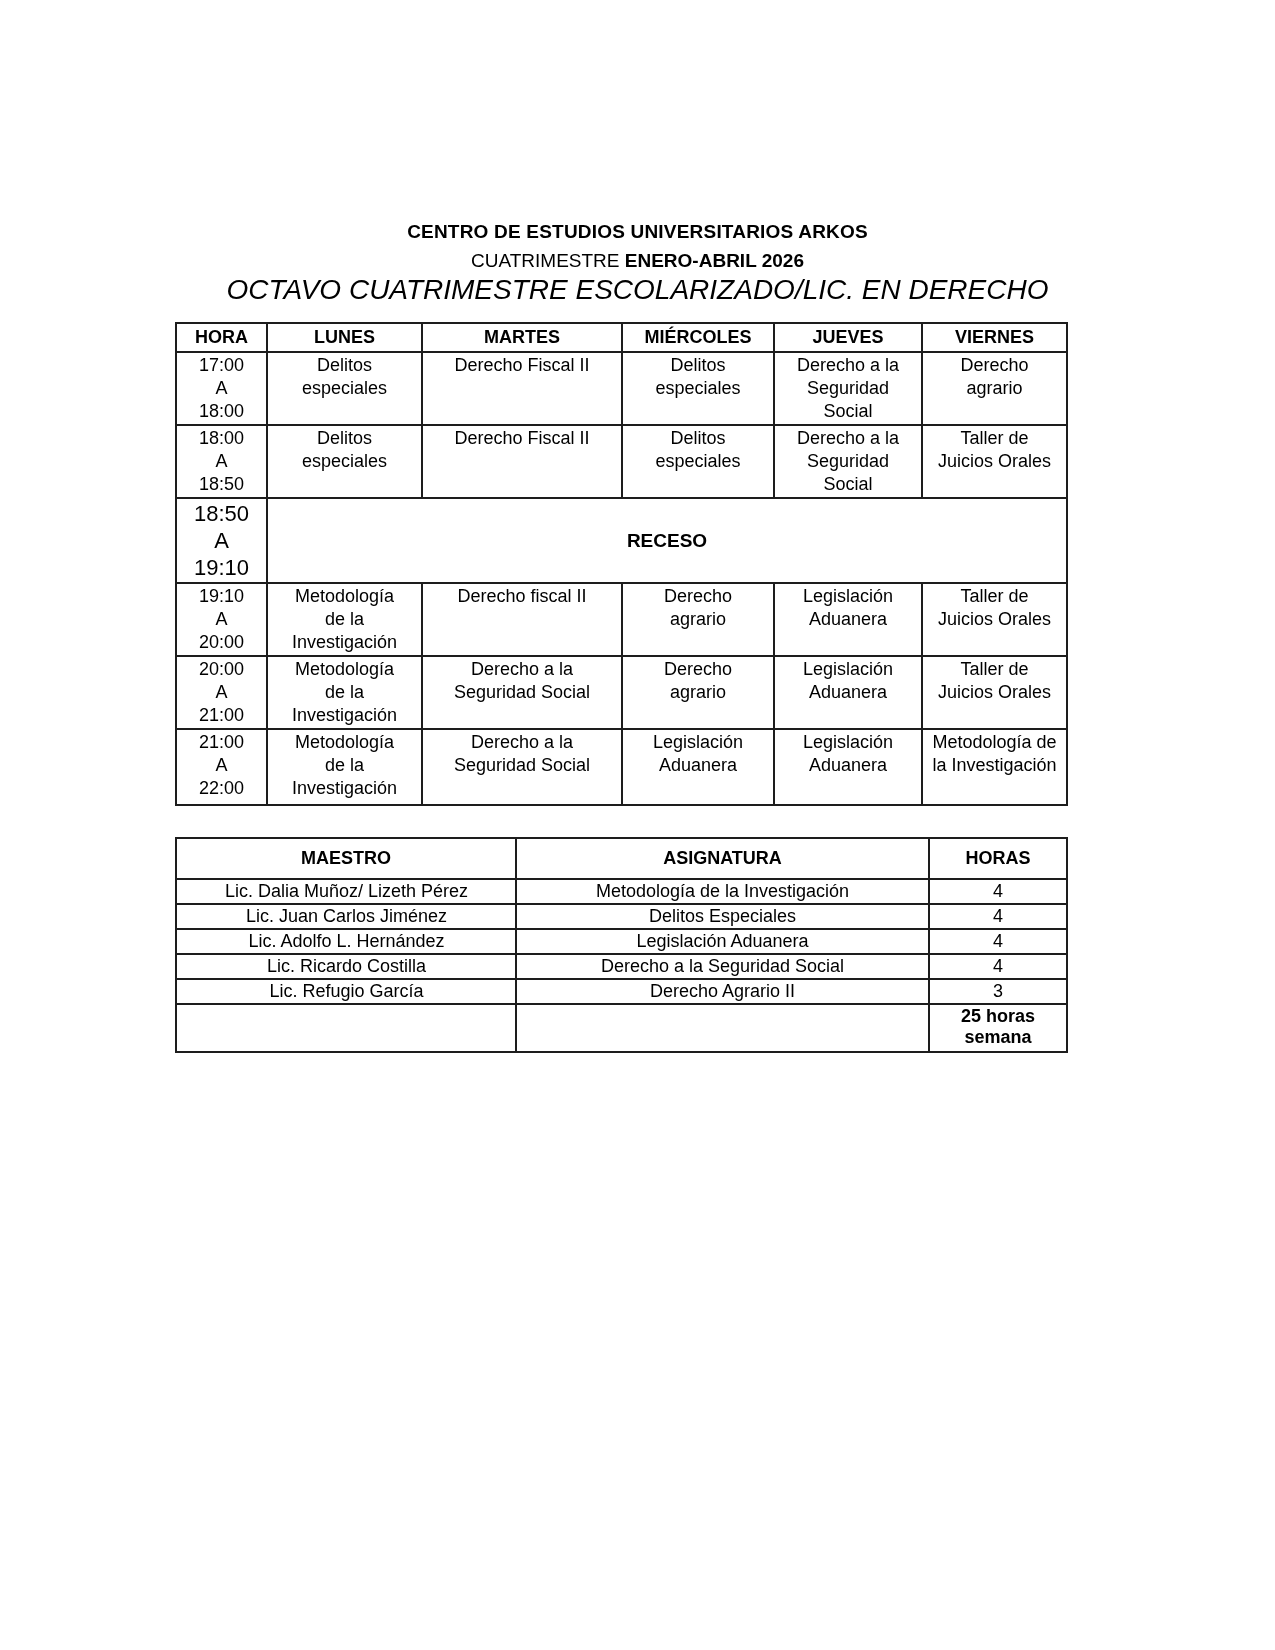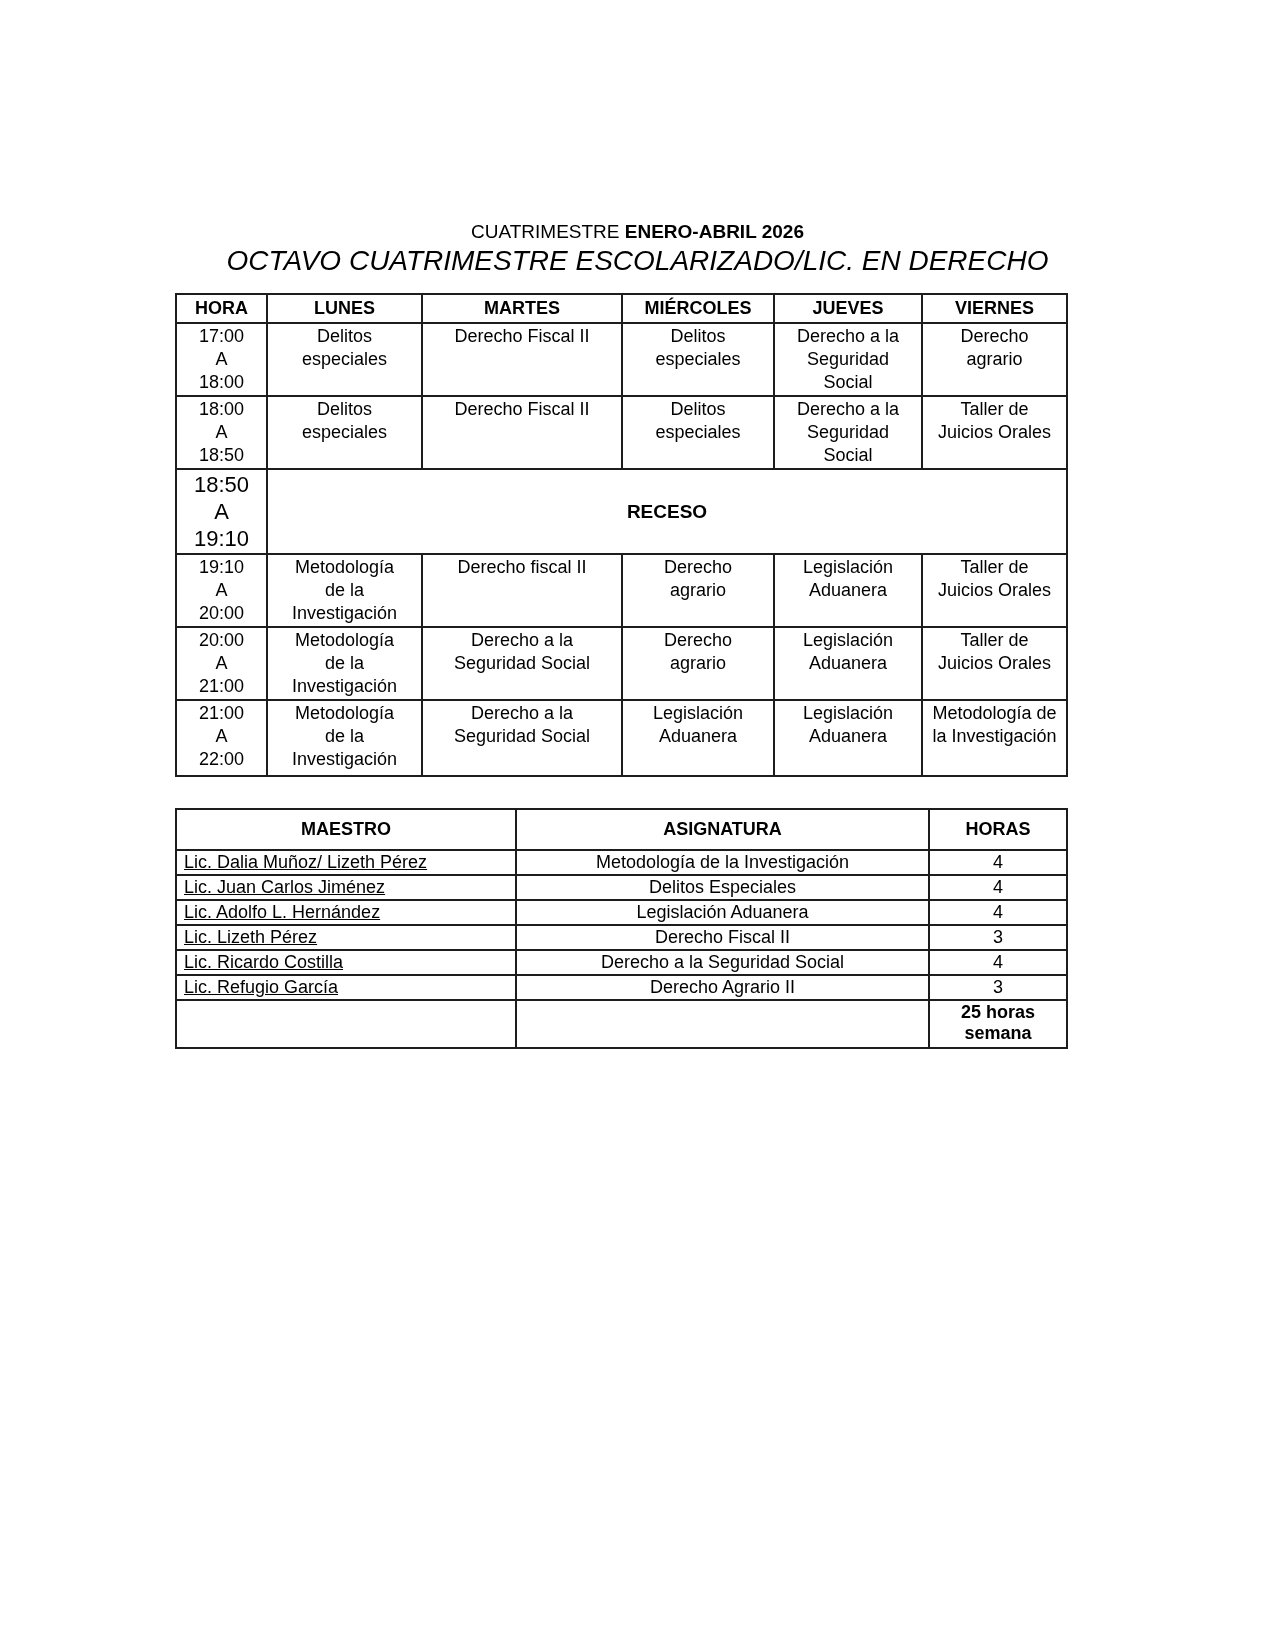--- a/index.html
+++ b/index.html
@@ -30,28 +30,29 @@
   .row-c td{height:66px;}
   .row-d td{height:66px;}
   .row-e td{height:72px;}
   .time-lg{font-size:22px;line-height:27px;}
   .receso-cell{vertical-align:middle;font-weight:bold;font-size:19px;border-radius:24px;}
 
   
   .faculty{width:891px;margin:31px 0 0 175px;}
   .faculty th{height:20px;line-height:21px;padding:9px 2px;font-weight:bold;}
   .faculty td{height:19px;line-height:21px;padding:1px 6px;}
-  .faculty td.maestro{text-align:left;padding-left:7px;text-decoration:underline;}
+  .faculty td.maestro{text-align:center;padding-left:7px;}
   .faculty .total-row td{height:44px;}
   .faculty .total{font-weight:bold;}
 </style>
 </head>
 <body>
 
 <div class="title-block">
+  <div class="title-main">CENTRO DE ESTUDIOS UNIVERSITARIOS ARKOS</div>
   <div class="title-sub"><span>CUATRIMESTRE </span><span class="bold">ENERO-ABRIL 2026</span></div>
   <div class="title-italic">OCTAVO CUATRIMESTRE ESCOLARIZADO/LIC. EN DERECHO</div>
 </div>
 
 <table class="schedule">
   <colgroup>
     <col style="width:91px">
       <col style="width:155px">
       <col style="width:200px">
     <col style="width:152px">
@@ -174,25 +175,20 @@
     <td class="maestro">Lic. Juan Carlos Jiménez</td>
     <td>Delitos Especiales</td>
     <td>4</td>
   </tr>
   <tr>
     <td class="maestro">Lic. Adolfo L. Hernández</td>
     <td>Legislación Aduanera</td>
     <td>4</td>
   </tr>
   <tr>
-    <td class="maestro">Lic. Lizeth Pérez</td>
-    <td>Derecho Fiscal II</td>
-    <td>3</td>
-  </tr>
-  <tr>
     <td class="maestro">Lic. Ricardo Costilla</td>
     <td>Derecho a la Seguridad Social</td>
     <td>4</td>
   </tr>
   <tr>
     <td class="maestro">Lic. Refugio García</td>
     <td>Derecho Agrario II</td>
     <td>3</td>
   </tr>
   <tr class="total-row">

